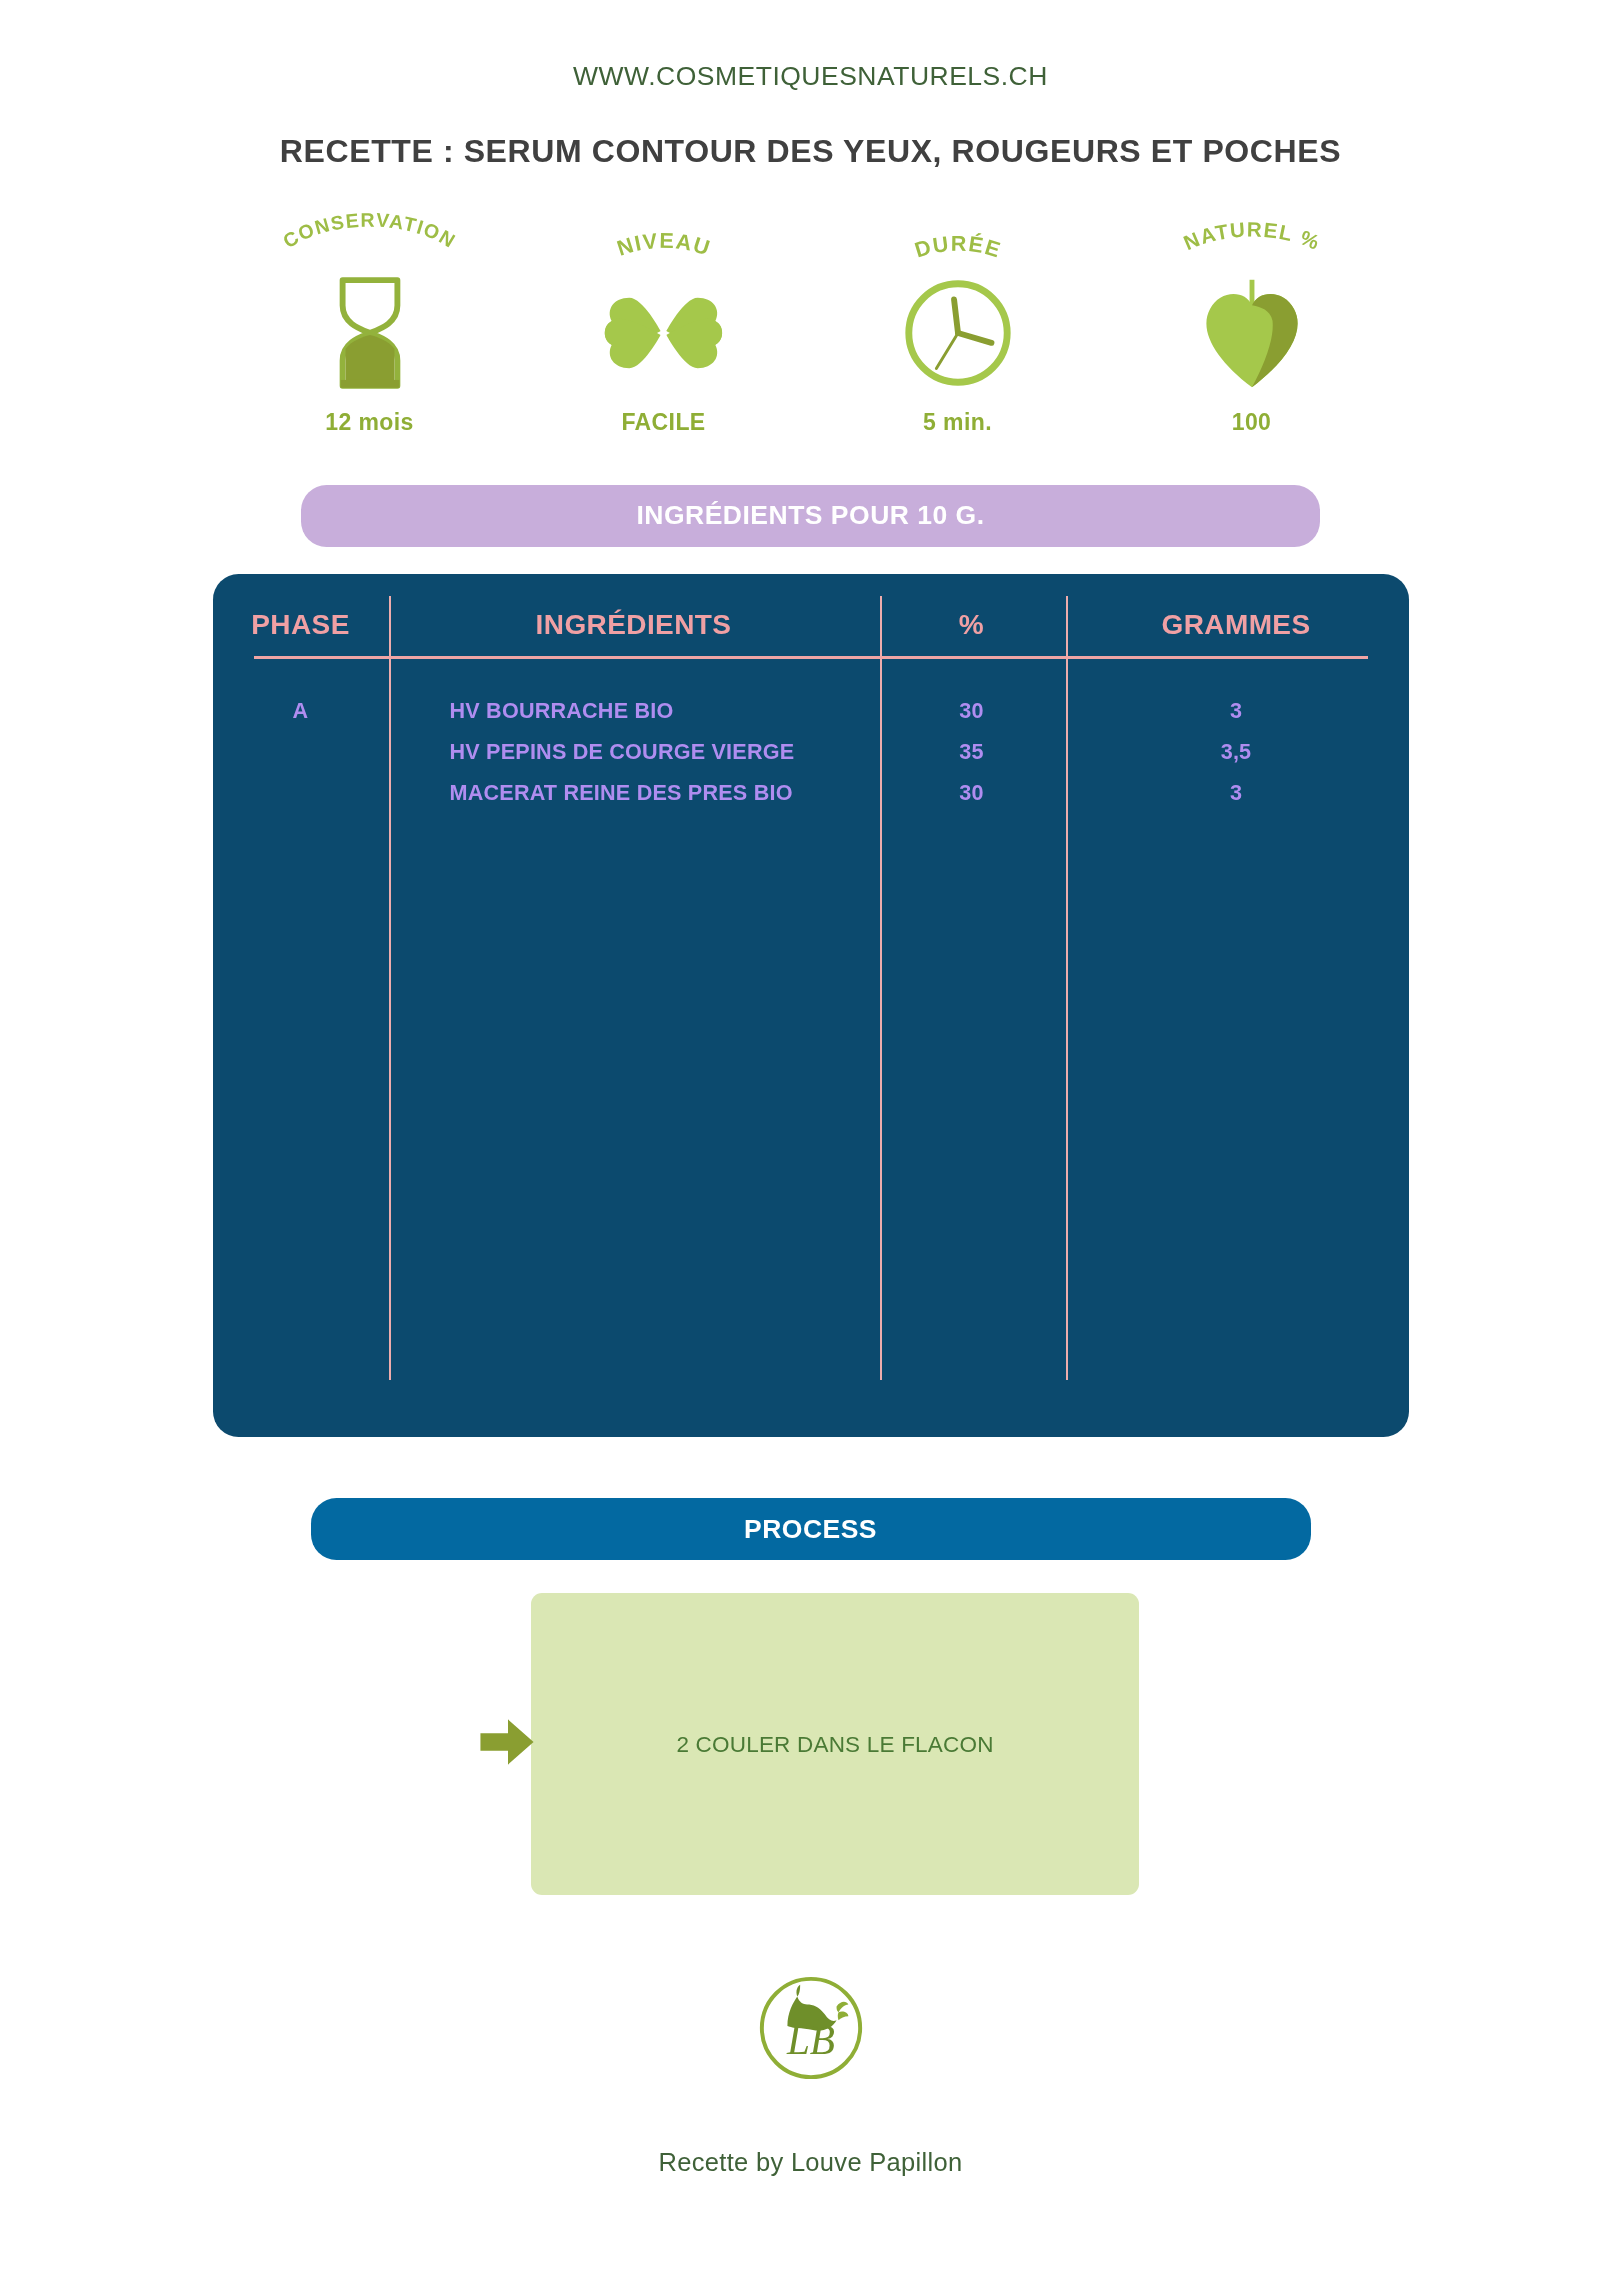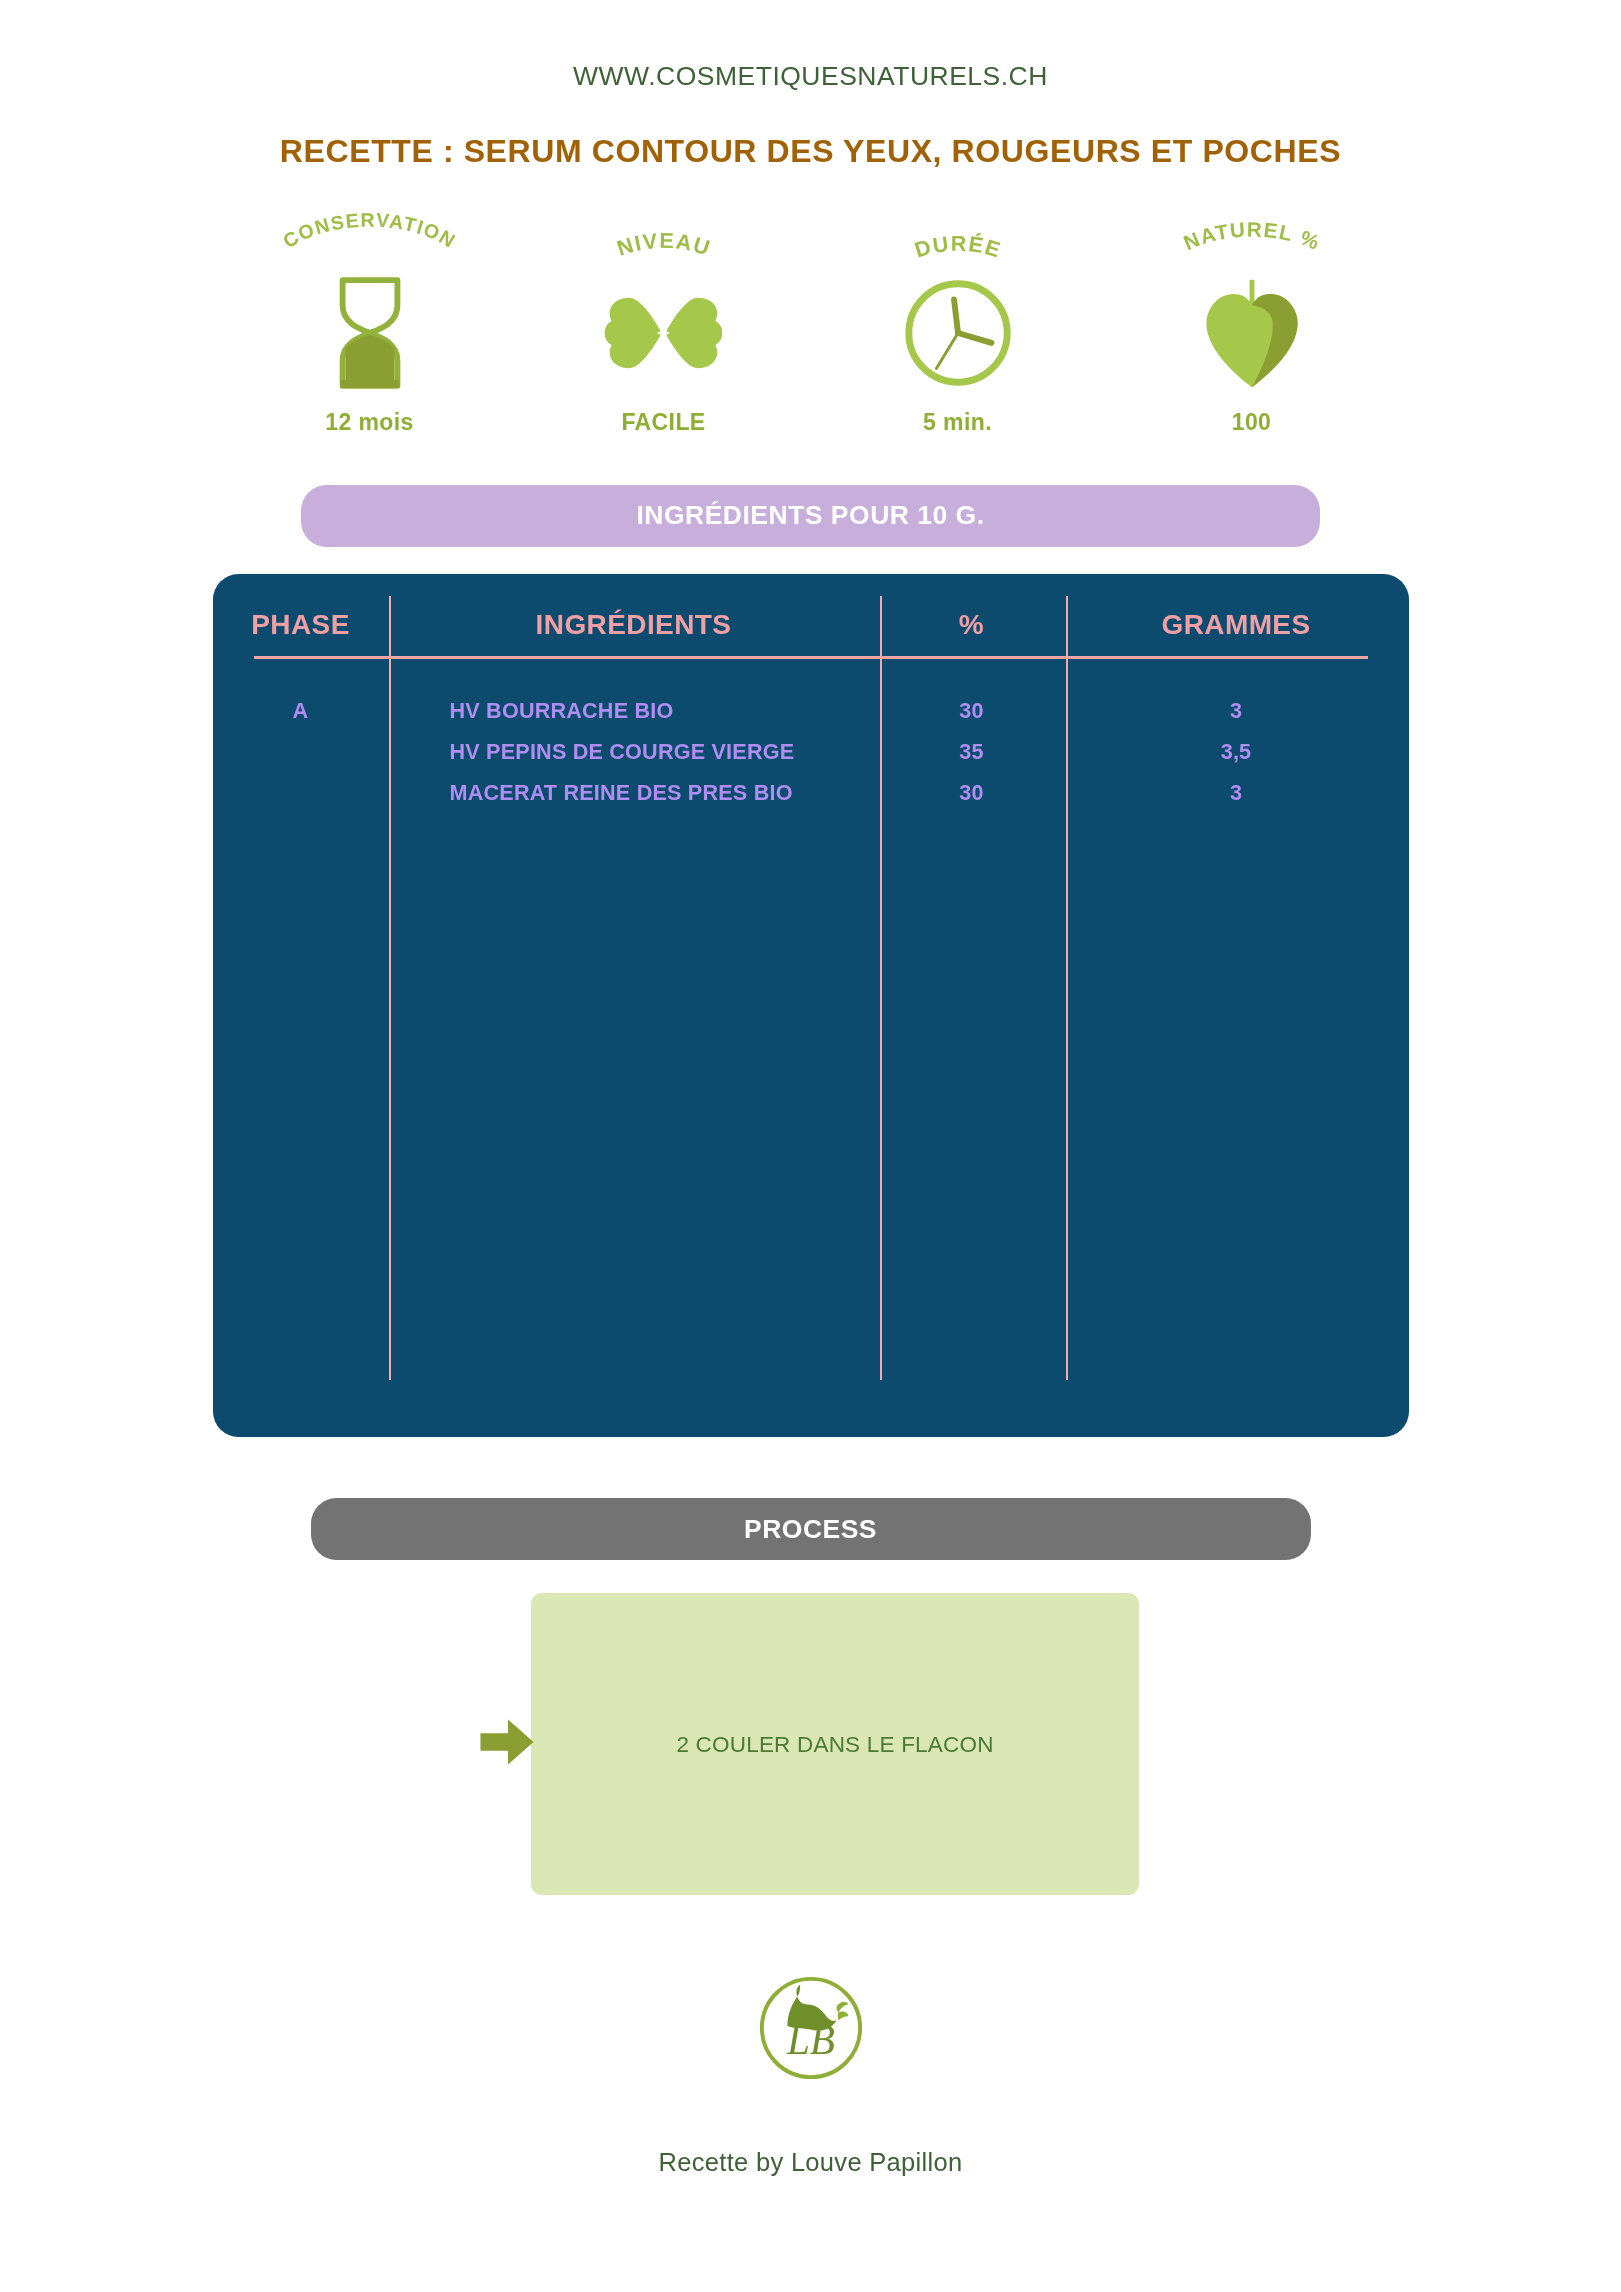--- a/index.html
+++ b/index.html
@@ -23,21 +23,21 @@
     color: #3f6138;
     font-weight: 400;
   }
 
   .recipe-title {
     text-align: center;
     margin-top: 41px;
     font-size: 32px;
     font-weight: 700;
     letter-spacing: 0.6px;
-    color: #a16207;
+    color: #404040;
   }
 
   
   .icon-strip {
     margin-top: 43px;
     display: flex;
     justify-content: center;
     align-items: flex-end;
     gap: 0px;
   }
@@ -83,21 +83,21 @@
     letter-spacing: 0.5px;
   }
   .banner-ingredients {
     width: 1019px;
     margin-top: 49px;
     background: #c8aedb;
   }
   .banner-process {
     width: 1000px;
     margin-top: 61px;
-    background: #737373;
+    background: #0369a1;
   }
 
   
   .table-card {
     position: relative;
     width: 1196px;
     height: 863px;
     margin: 27.4px auto 0;
     background: #0c4a6e;
     border-radius: 25.5px;

